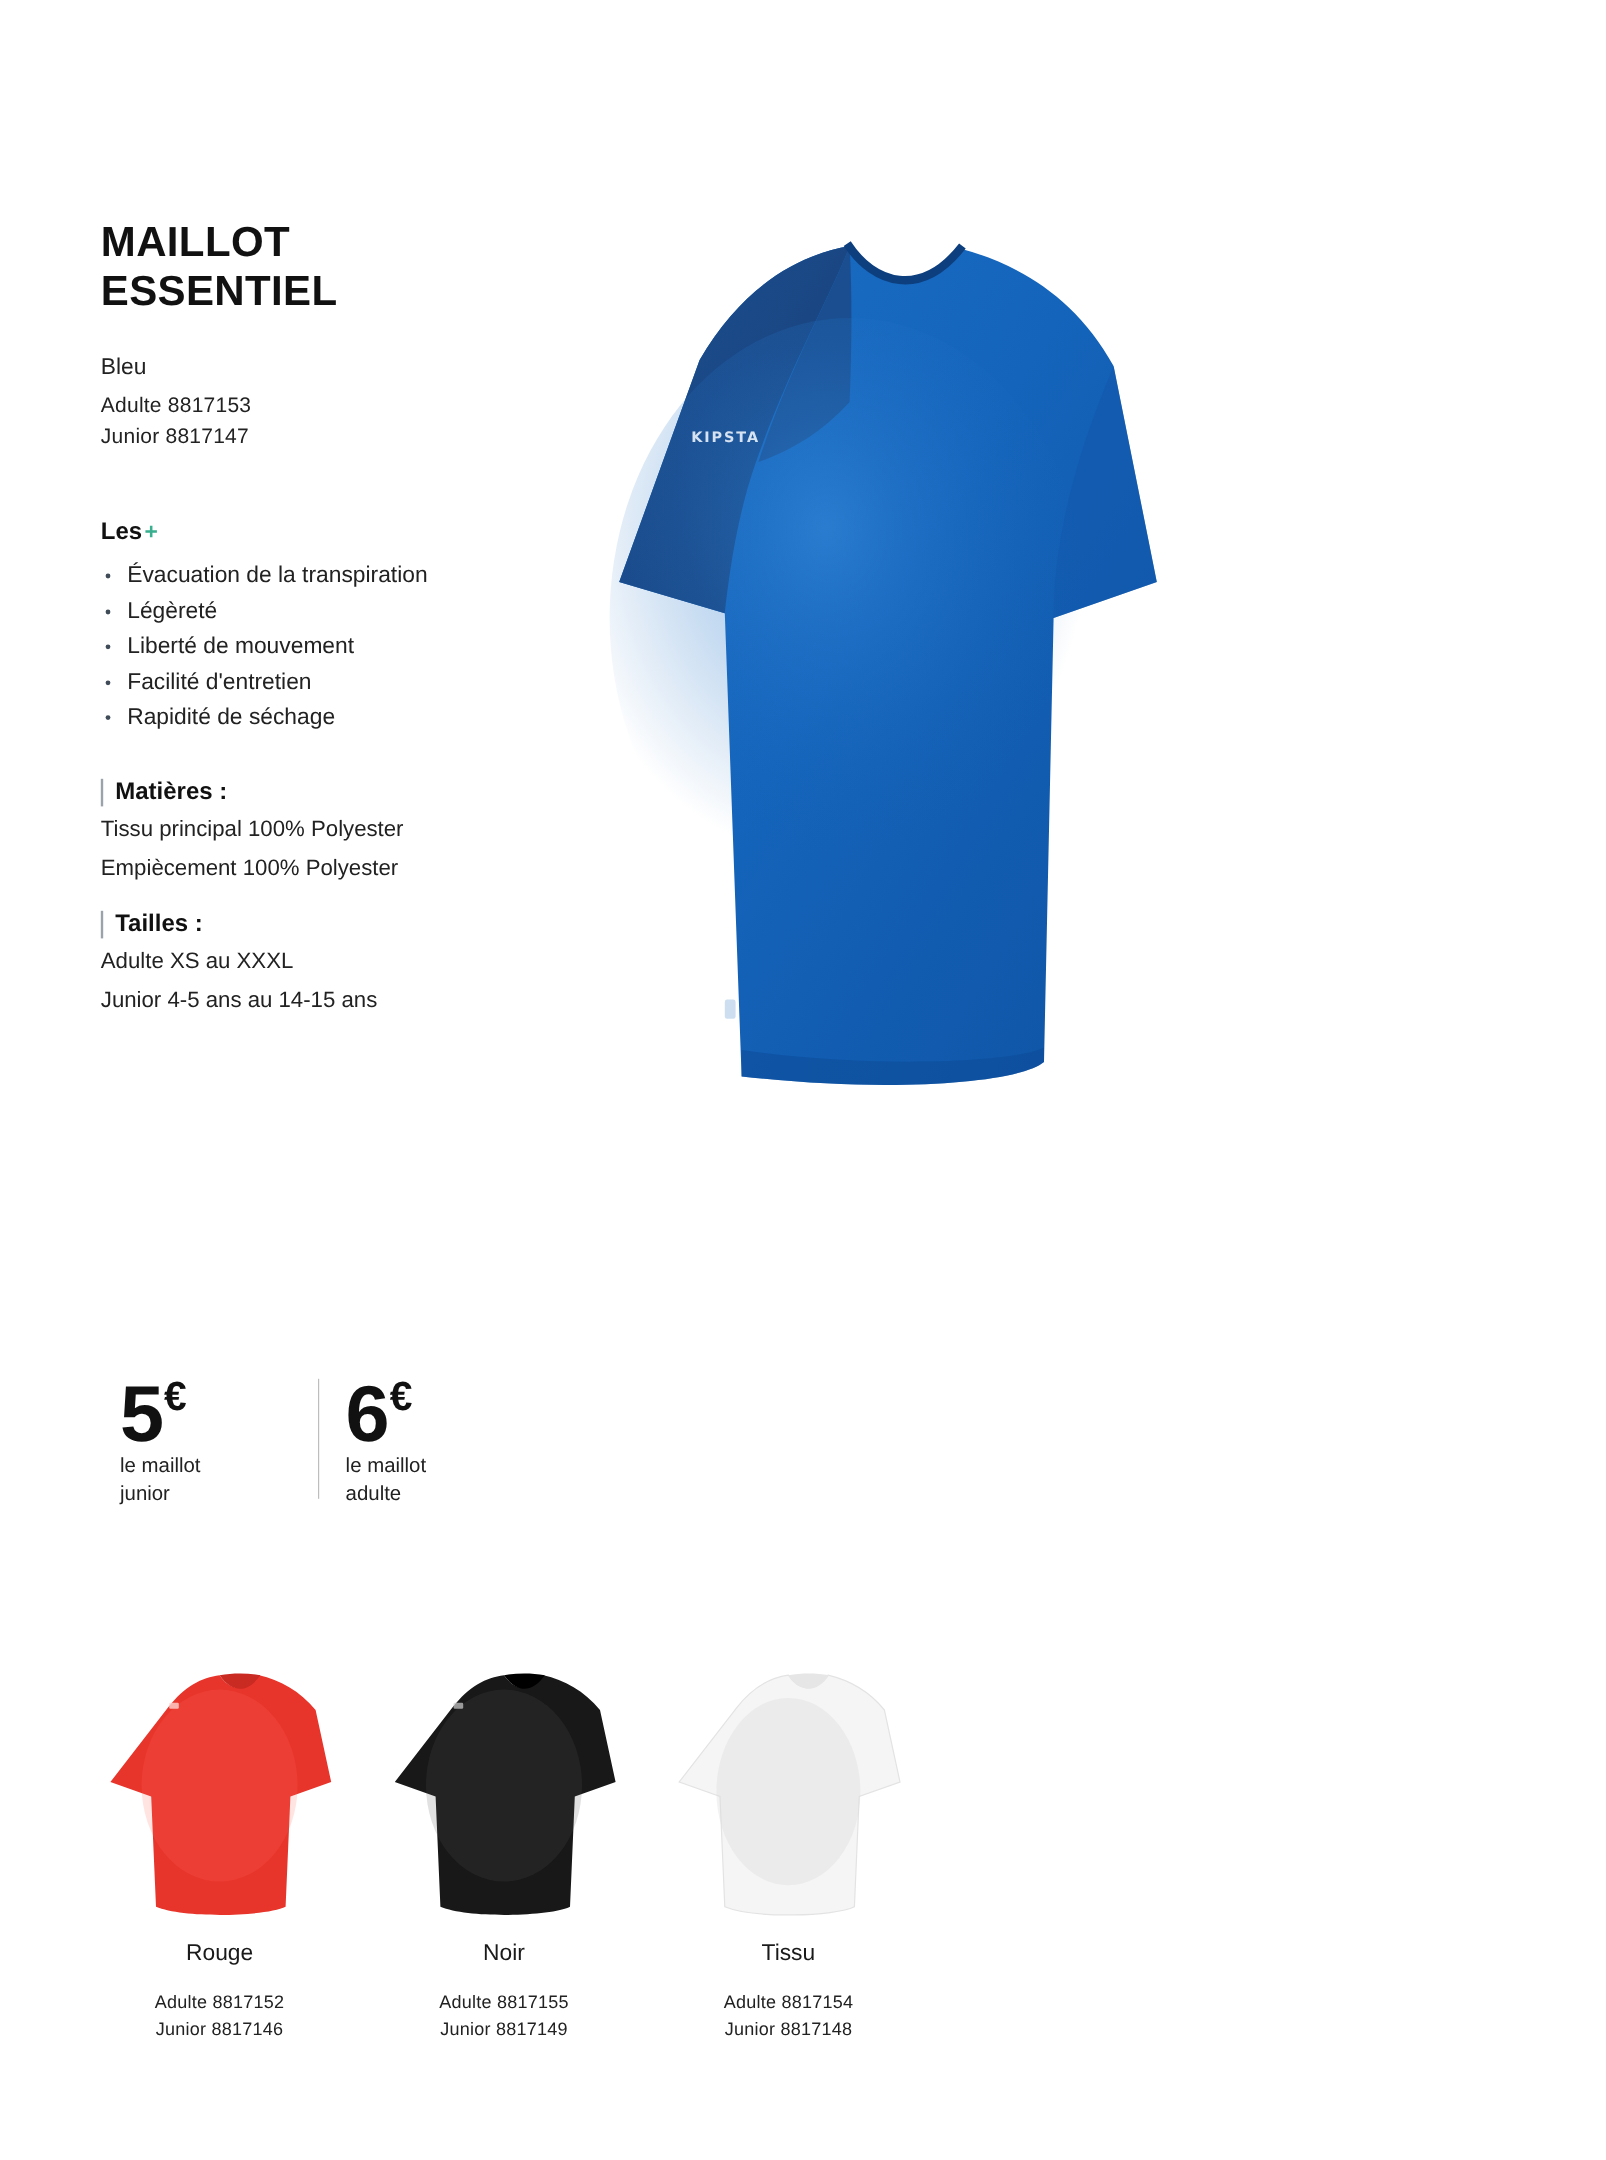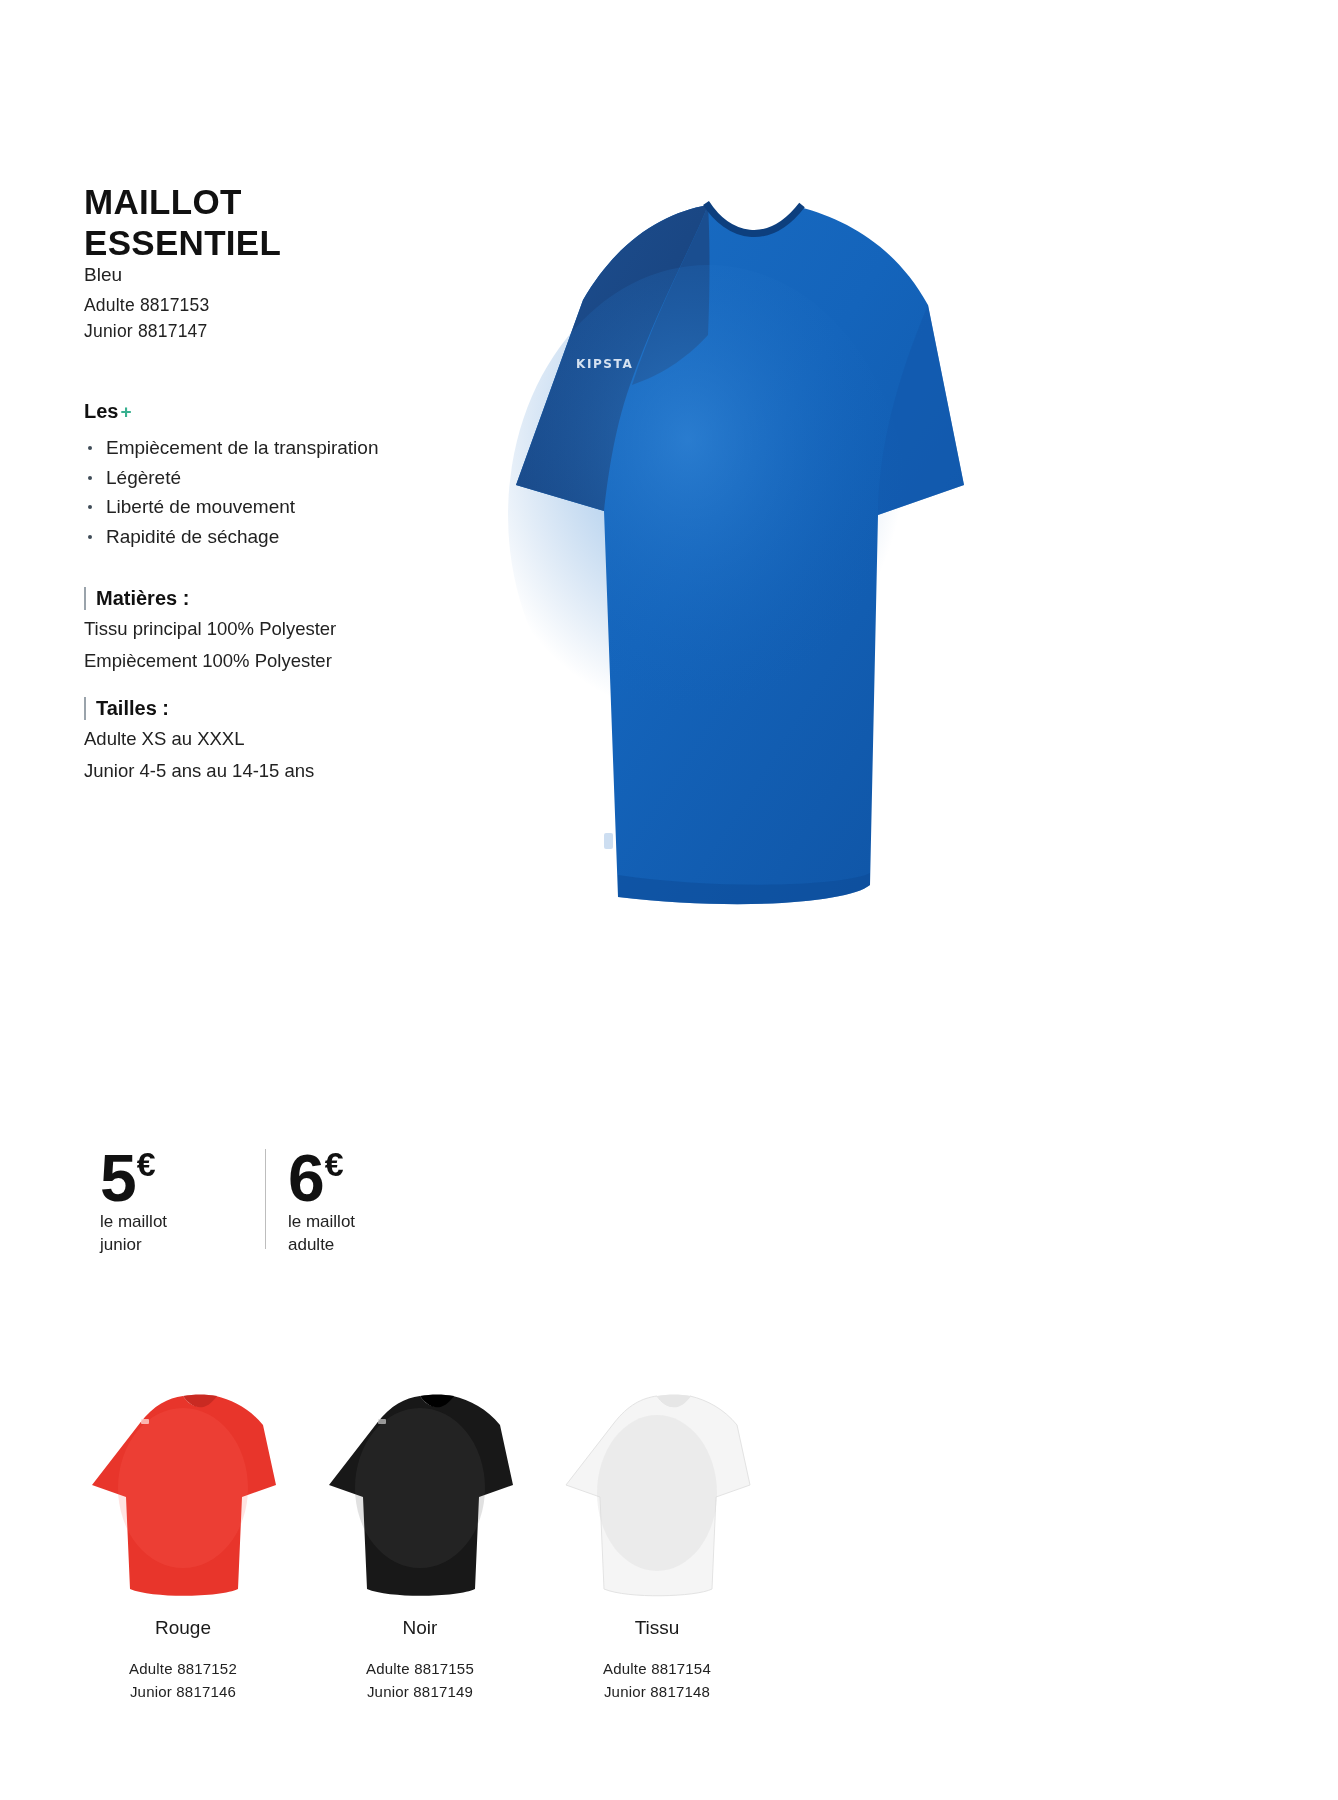--- a/index.html
+++ b/index.html
@@ -29,21 +29,21 @@
     top: 182px;
     width: 370px;
   }
 
   .product-title {
     font-size: 35px;
     font-weight: 700;
     line-height: 1.17;
     letter-spacing: 0.3px;
     color: #111;
-    margin: 0 0 0 0;
+    margin: 0 0 32px 0;
     white-space: pre-line;
   }
 
   .color-name {
     font-size: 19px;
     color: #222;
     margin: 0 0 6px 0;
   }
 
   .ref-line {
@@ -229,24 +229,25 @@
 
     <div class="color-name">Bleu</div>
     <div class="ref-line">Adulte 8817153</div>
     <div class="ref-line">Junior 8817147</div>
 
     <div class="section-plus">
       <span>Les</span><span class="plus-glyph">+</span>
     </div>
 
     <ul class="feature-list">
-      <li>Empiècement de
+      <li>Évacuation de
 la transpiration</li>
       <li>Légèreté</li>
       <li>Liberté de mouvement</li>
+      <li>Facilité d'entretien</li>
       <li>Rapidité de séchage</li>
     </ul>
 
     <div class="block materials">
       <div class="block-head">Matières :</div>
       <div class="block-line">Tissu principal 100% Polyester</div>
       <div class="block-line">Empiècement 100% Polyester</div>
     </div>
 
     <div class="block tailles">

